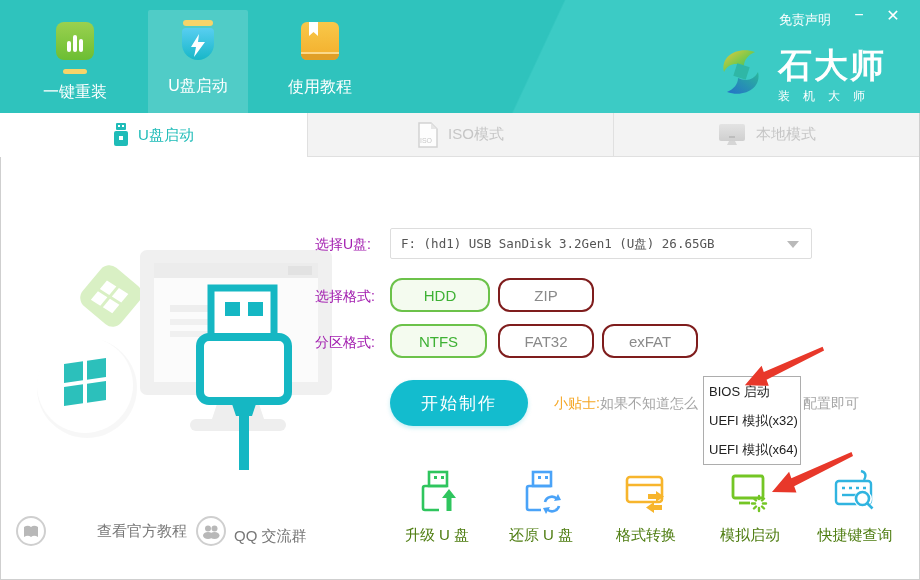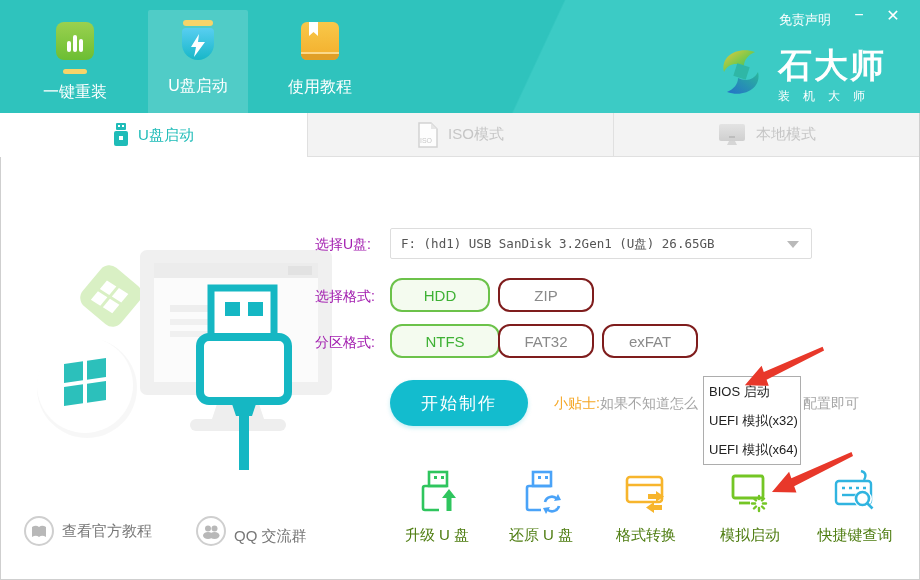--- a/index.html
+++ b/index.html
@@ -219,21 +219,21 @@
   <div class="select">
     <span class="val">F: (hd1)  USB SanDisk 3.2Gen1 (U盘) 26.65GB</span>
     <span class="caret"></span>
   </div>
 
   <span class="flabel" style="left:315px;top:288px;">选择格式:</span>
   <div class="opt sel" style="left:390px;top:278px;width:100px;">HDD</div>
   <div class="opt" style="left:498px;top:278px;width:96px;">ZIP</div>
 
   <span class="flabel" style="left:315px;top:334px;">分区格式:</span>
-  <div class="opt sel" style="left:390px;top:324px;width:110px;">NTFS</div>
+  <div class="opt sel" style="left:390px;top:324px;width:97px;">NTFS</div>
   <div class="opt" style="left:498px;top:324px;width:96px;">FAT32</div>
   <div class="opt" style="left:602px;top:324px;width:96px;">exFAT</div>
 
   <div class="start-btn">开始制作</div>
 
   <span class="tip" style="left:554px;"><span class="pre">小贴士:</span><span>如果不知道怎么</span></span>
   <span class="tip" style="left:803px;">配置即可</span>
 
   <div class="popup">
     <div class="pitem">BIOS 启动</div>
@@ -241,21 +241,21 @@
     <div class="pitem">UEFI 模拟(x64)</div>
   </div>
 
   <svg class="arrow" style="left:739px;top:342px;" width="88" height="50" viewBox="0 0 120 60" preserveAspectRatio="none">
     <polygon points="8,52 30.8,28.6 33.8,36 114,5.7 116,10.3 37.6,45.2 40.6,52.6" fill="#e8382a"></polygon>
   </svg>
   <svg class="arrow" style="left:766px;top:447px;" width="90" height="52" viewBox="0 0 120 60" preserveAspectRatio="none">
     <polygon points="8,52 30.8,28.6 33.8,36 114,5.7 116,10.3 37.6,45.2 40.6,52.6" fill="#e8382a"></polygon>
   </svg>
 
-  <div class="flink" style="left:24px;top:516px;">
+  <div class="flink" style="left:16px;top:516px;gap:43px;">
     <span class="circ">
       <svg width="20" height="20">
           <path d="M3,6 Q7,3.5 10,6 L10,16 Q7,13.5 3,16 Z" fill="#b8b8b8"></path>
       <path d="M17,6 Q13,3.5 10,6 L10,16 Q13,13.5 17,16 Z" fill="#b8b8b8"></path>
         </svg>
     </span>
     <span class="txt">查看官方教程</span>
   </div>
   <div class="flink" style="left:196px;top:516px;align-items:flex-end;">
     <span class="circ">

